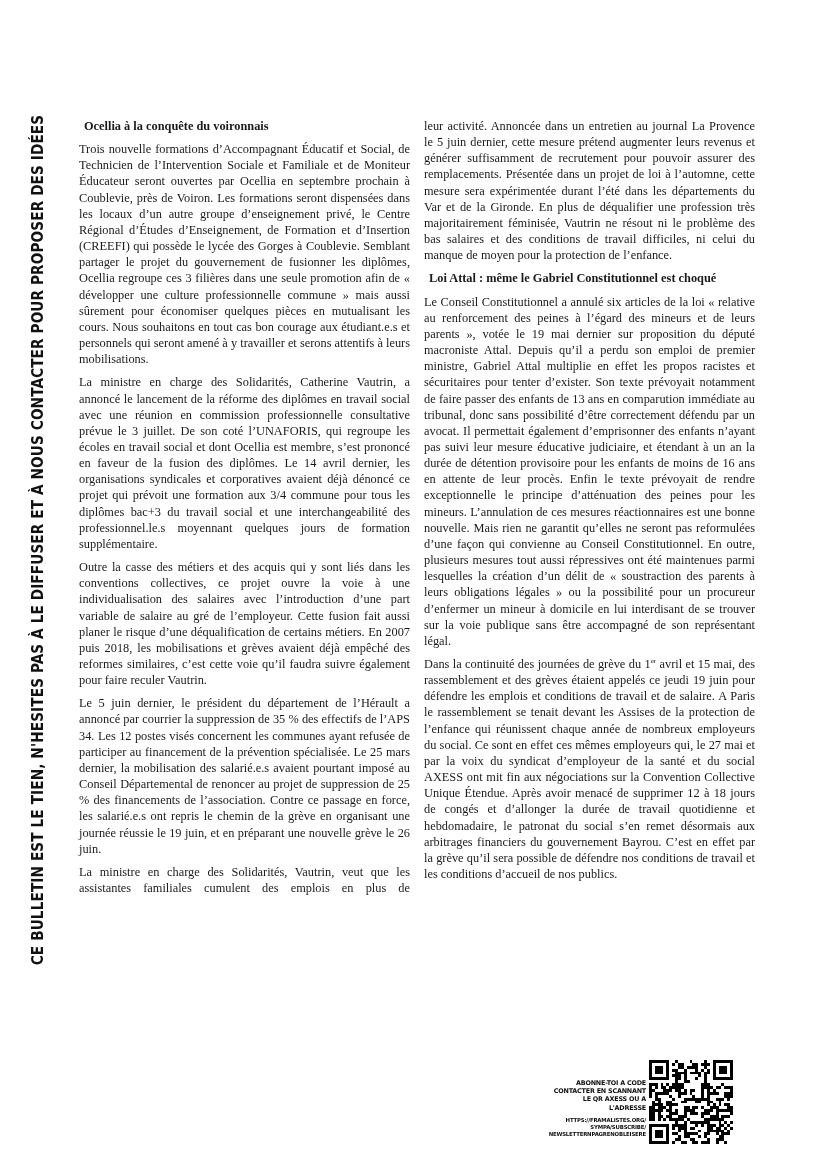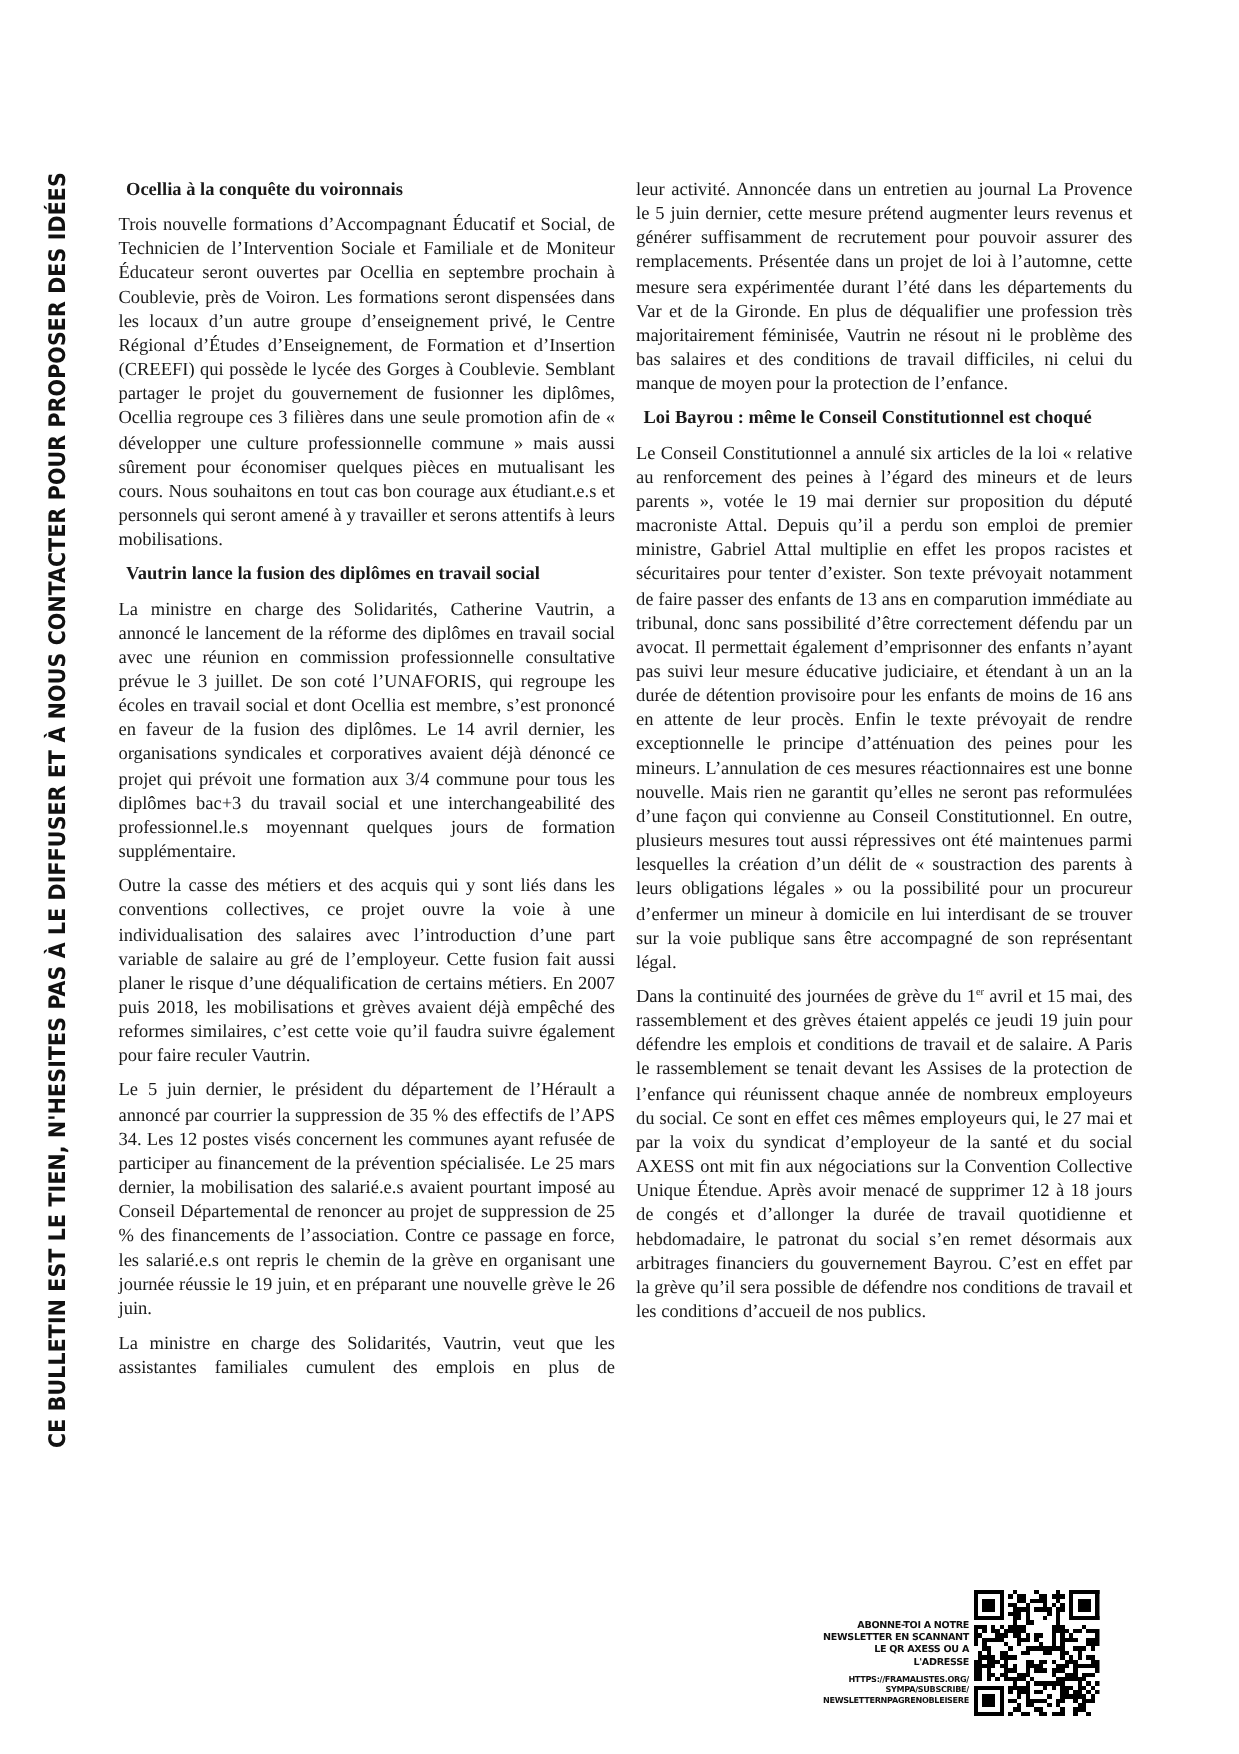--- a/index.html
+++ b/index.html
@@ -43,42 +43,41 @@
 <body>
 
 <div class="side-banner">
   <span>CE BULLETIN EST LE TIEN, N'HESITES PAS À LE DIFFUSER ET À NOUS CONTACTER POUR PROPOSER DES IDÉES</span>
 </div>
 
 <div class="col left">
   <h2>Ocellia à la conquête du voironnais</h2>
   <p>Trois nouvelle formations d’Accompagnant Éducatif et Social, de Technicien de l’Intervention Sociale et Familiale et de Moniteur Éducateur seront ouvertes par Ocellia en septembre prochain à Coublevie, près de Voiron. Les formations seront dispensées dans les locaux d’un autre groupe d’enseignement privé, le Centre Régional d’Études d’Enseignement, de Formation et d’Insertion (CREEFI) qui possède le lycée des Gorges à Coublevie. Semblant partager le projet du gouvernement de fusionner les diplômes, Ocellia regroupe ces 3 filières dans une seule promotion afin de « développer une culture professionnelle commune » mais aussi sûrement pour économiser quelques pièces en mutualisant les cours. Nous souhaitons en tout cas bon courage aux étudiant.e.s et personnels qui seront amené à y travailler et serons attentifs à leurs mobilisations.</p>
 
-  <h2>Vautrin lance la fusion des diplômes en travail social</h2>
   <p>La ministre en charge des Solidarités, Catherine Vautrin, a annoncé le lancement de la réforme des diplômes en travail social avec une réunion en commission professionnelle consultative prévue le 3 juillet. De son coté l’UNAFORIS, qui regroupe les écoles en travail social et dont Ocellia est membre, s’est prononcé en faveur de la fusion des diplômes. Le 14 avril dernier, les organisations syndicales et corporatives avaient déjà dénoncé ce projet qui prévoit une formation aux 3/4 commune pour tous les diplômes bac+3 du travail social et une interchangeabilité des professionnel.le.s moyennant quelques jours de formation supplémentaire.</p>
   <p>Outre la casse des métiers et des acquis qui y sont liés dans les conventions collectives, ce projet ouvre la voie à une individualisation des salaires avec l’introduction d’une part variable de salaire au gré de l’employeur. Cette fusion fait aussi planer le risque d’une déqualification de certains métiers. En 2007 puis 2018, les mobilisations et grèves avaient déjà empêché des reformes similaires, c’est cette voie qu’il faudra suivre également pour faire reculer Vautrin.</p>
 
   <p>Le 5 juin dernier, le président du département de l’Hérault a annoncé par courrier la suppression de 35 % des effectifs de l’APS 34. Les 12 postes visés concernent les communes ayant refusée de participer au financement de la prévention spécialisée. Le 25 mars dernier, la mobilisation des salarié.e.s avaient pourtant imposé au Conseil Départemental de renoncer au projet de suppression de 25 % des financements de l’association. Contre ce passage en force, les salarié.e.s ont repris le chemin de la grève en organisant une journée réussie le 19 juin, et en préparant une nouvelle grève le 26 juin.</p>
   <p style="text-align-last: justify; margin-bottom:16px;">La ministre en charge des Solidarités, Vautrin, veut que les assistantes familiales cumulent des emplois en plus de</p>
 </div>
 
 <div class="col right">
   <p>leur activité. Annoncée dans un entretien au journal La Provence le 5 juin dernier, cette mesure prétend augmenter leurs revenus et générer suffisamment de recrutement pour pouvoir assurer des remplacements. Présentée dans un projet de loi à l’automne, cette mesure sera expérimentée durant l’été dans les départements du Var et de la Gironde. En plus de déqualifier une profession très majoritairement féminisée, Vautrin ne résout ni le problème des bas salaires et des conditions de travail difficiles, ni celui du manque de moyen pour la protection de l’enfance.</p>
 
-  <h2>Loi Bayrou : même le Conseil Constitutionnel est choqué</h2>
+  <h2>Loi Attal : même le Gabriel Constitutionnel est choqué</h2>
   <p>Le Conseil Constitutionnel a annulé six articles de la loi « relative au renforcement des peines à l’égard des mineurs et de leurs parents », votée le 19 mai dernier sur proposition du député macroniste Attal. Depuis qu’il a perdu son emploi de premier ministre, Gabriel Attal multiplie en effet les propos racistes et sécuritaires pour tenter d’exister. Son texte prévoyait notamment de faire passer des enfants de 13 ans en comparution immédiate au tribunal, donc sans possibilité d’être correctement défendu par un avocat. Il permettait également d’emprisonner des enfants n’ayant pas suivi leur mesure éducative judiciaire, et étendant à un an la durée de détention provisoire pour les enfants de moins de 16 ans en attente de leur procès. Enfin le texte prévoyait de rendre exceptionnelle le principe d’atténuation des peines pour les mineurs. L’annulation de ces mesures réactionnaires est une bonne nouvelle. Mais rien ne garantit qu’elles ne seront pas reformulées d’une façon qui convienne au Conseil Constitutionnel. En outre, plusieurs mesures tout aussi répressives ont été maintenues parmi lesquelles la création d’un délit de « soustraction des parents à leurs obligations légales » ou la possibilité pour un procureur d’enfermer un mineur à domicile en lui interdisant de se trouver sur la voie publique sans être accompagné de son représentant légal.</p>
 
   <p><span>Dans la continuité des journées de grève du </span><span>1</span><sup>er</sup><span> avril et 15 mai, des rassemblement et des grèves étaient appelés ce jeudi 19 juin pour défendre les emplois et conditions de travail et de salaire. A Paris le rassemblement se tenait devant les Assises de la protection de l’enfance qui réunissent chaque année de nombreux employeurs du social. Ce sont en effet ces mêmes employeurs qui, le 27 mai et par la voix du syndicat d’employeur de la santé et du social AXESS ont mit fin aux négociations sur la Convention Collective Unique Étendue. Après avoir menacé de supprimer 12 à 18 jours de congés et d’allonger la durée de travail quotidienne et hebdomadaire, le patronat du social s’en remet désormais aux arbitrages financiers du gouvernement Bayrou. C’est en effet par la grève qu’il sera possible de défendre nos conditions de travail et les conditions d’accueil de nos publics.</span></p>
 </div>
 
 <div class="footer-box">
   <div class="footer-text">
     <div class="cta">
-      <div>ABONNE-TOI A NOTRE</div>
-      <div>NEWSLETTER EN SCANNANT</div>
+      <div>ABONNE-TOI A CODE</div>
+      <div>CONTACTER EN SCANNANT</div>
       <div>LE QR AXESS OU A L'ADRESSE</div>
     </div>
     <div class="url">
       <div>HTTPS://FRAMALISTES.ORG/</div>
       <div>SYMPA/SUBSCRIBE/</div>
       <div>NEWSLETTERNPAGRENOBLEISERE</div>
     </div>
   </div>
   <svg class="qr" viewBox="0 0 29 29" shape-rendering="crispEdges">
     <rect width="29" height="29" fill="#fff"></rect>

